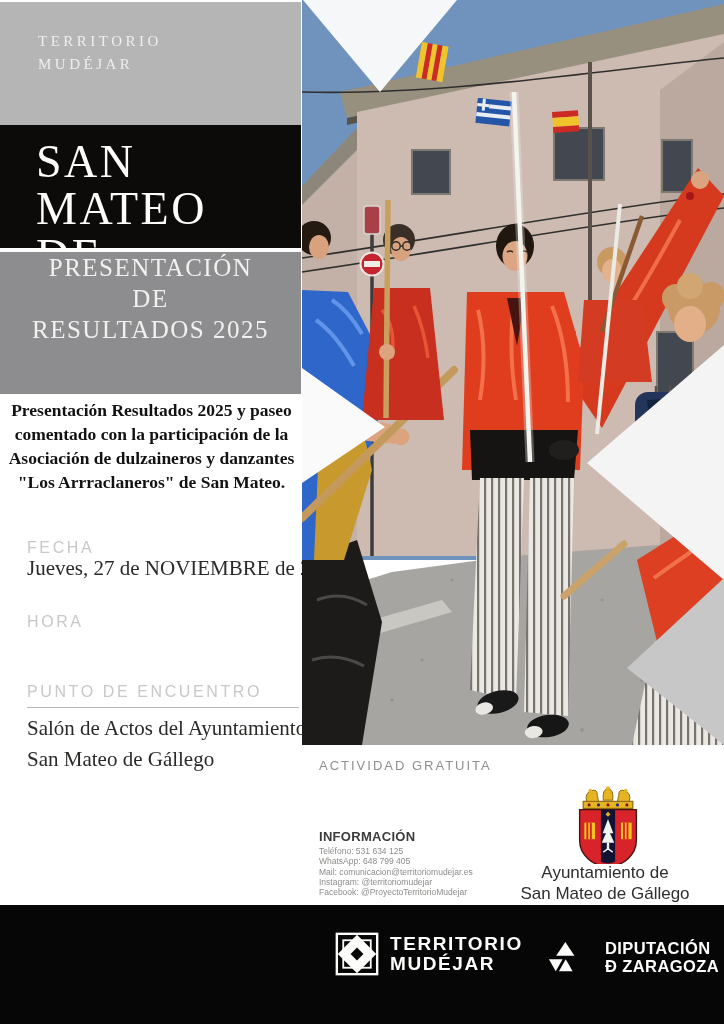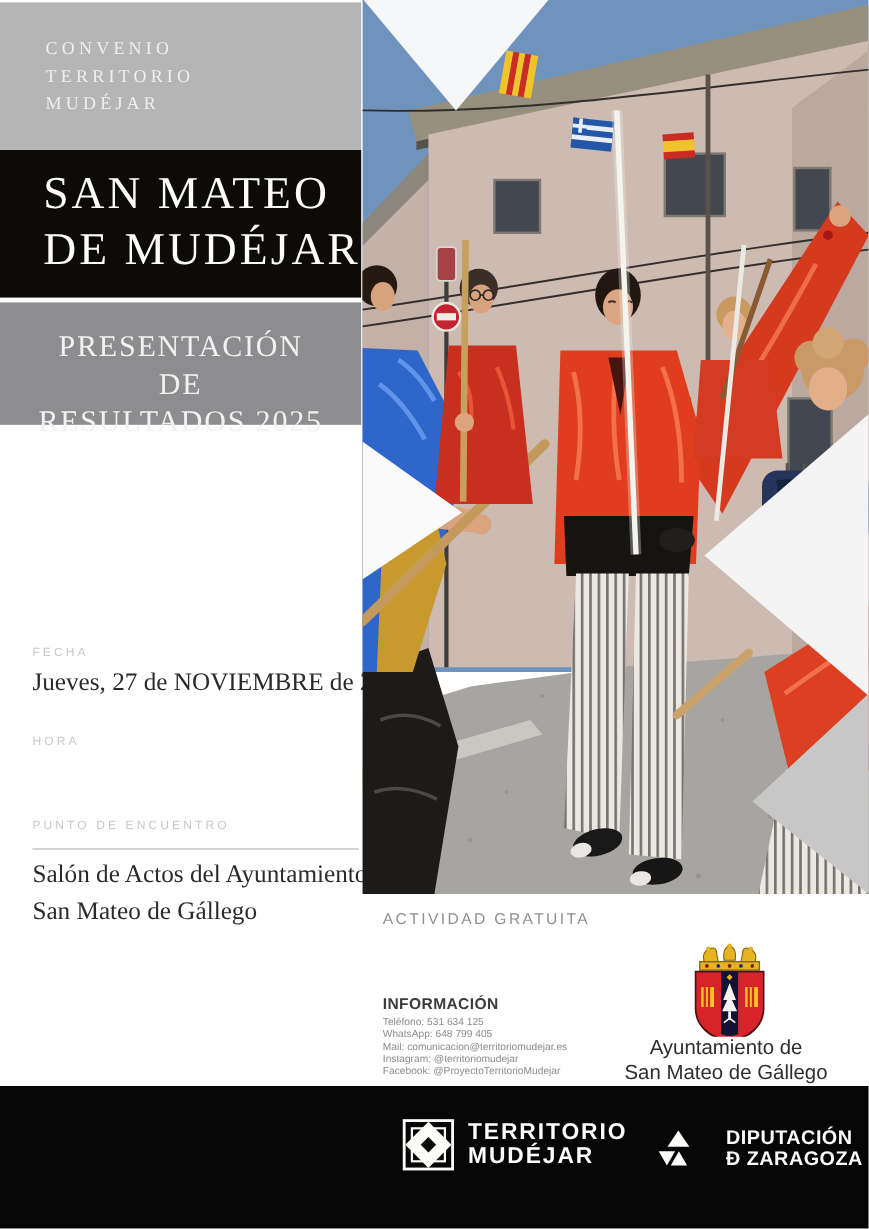--- a/index.html
+++ b/index.html
@@ -4,29 +4,29 @@
 <style>
   html,body{margin:0;padding:0;background:#ffffff;}
   #poster{position:relative;width:724px;height:1024px;background:#ffffff;overflow:hidden;
           font-family:"Liberation Serif",serif;}
 
   
   .block{position:absolute;left:0;width:301px;box-sizing:border-box;}
   #convenio-box{top:2px;height:123px;background:#b5b5b6;padding:28px 0 0 38px;}
   #convenio-box .ln{display:block;font-size:15px;letter-spacing:3.5px;line-height:23px;color:#efeeec;}
   #town-box{top:125px;height:123px;background:#0c0b09;padding:13px 0 0 36px;}
-  #town-box .ln{display:block;font-size:38px;letter-spacing:2.5px;line-height:47px;color:#fdfdfb;}
-  #sub-box{top:252px;height:102px;background:#8d8d8f;text-align:center;padding-top:22px;}
+  #town-box .ln{display:block;font-size:46px;letter-spacing:2.5px;line-height:47px;color:#fdfdfb;}
+  #sub-box{top:252px;height:142px;background:#8d8d8f;text-align:center;padding-top:0;}
   #sub-box .ln{display:block;font-size:25px;letter-spacing:1.5px;line-height:31px;color:#f1f1ef;}
 
   #intro{position:absolute;left:5px;top:398px;width:293px;text-align:center;
          font-weight:bold;font-size:17.5px;line-height:24px;color:#121212;}
 
   .sec-label{position:absolute;left:27px;font-family:"Liberation Sans",sans-serif;
-             font-size:10px;letter-spacing:2.6px;color:#c8c8c6;}
+             font-size:16px;letter-spacing:2.6px;color:#c8c8c6;}
   .sec-value{position:absolute;left:27px;font-size:21px;color:#2b2a28;}
   #fecha-label{top:539px;} #fecha-value{top:556px;}
   #hora-label{top:613px;text-align:right;}  #hora-value{top:631px;}
   #punto-label{top:683px;}
   #punto-divider{position:absolute;left:27px;top:707px;width:272px;border-top:1px solid #b8b8b6;}
   #punto-value{top:713px;line-height:31px;}
 
   
   #photo{position:absolute;left:302px;top:0;width:422px;height:745px;}
   #photo svg{display:block;}
@@ -52,36 +52,41 @@
   #dpz-logo{left:548px;top:35px;gap:26px;}
   #dpz-text .ln{display:block;font-family:"Liberation Sans",sans-serif;font-weight:bold;
                 font-size:16.5px;line-height:17.5px;letter-spacing:.4px;color:#fcfcfa;}
 </style>
 </head>
 <body>
 
 <div id="poster">
 
   <div id="convenio-box" class="block">
-    <span class="ln">CONVENIO</span>
     <span class="ln">TERRITORIO</span>
     <span class="ln">MUDÉJAR</span>
   </div>
 
   <div id="town-box" class="block">
     <span class="ln">SAN MATEO</span>
     <span class="ln">DE MUDÉJAR</span>
   </div>
 
   <div id="sub-box" class="block">
     <span class="ln">PRESENTACIÓN</span>
     <span class="ln">DE</span>
     <span class="ln">RESULTADOS 2025</span>
   </div>
 
+  <div id="intro">
+    <span>Presentación Resultados 2025 y paseo</span><br>
+    <span>comentado con la  participación de la</span><br>
+    <span>Asociación de dulzaineros y danzantes</span><br>
+    <span>"Los Arrraclaneros" de San Mateo.</span>
+  </div>
 
   <div id="fecha-label" class="sec-label">FECHA</div>
   <div id="fecha-value" class="sec-value">Jueves, 27 de NOVIEMBRE de 2025</div>
 
   <div id="hora-label" class="sec-label">HORA</div>
 
   <div id="punto-label" class="sec-label">PUNTO DE ENCUENTRO</div>
   <div id="punto-divider"></div>
   <div id="punto-value" class="sec-value">
     <span>Salón de Actos del Ayuntamiento de</span><br>

